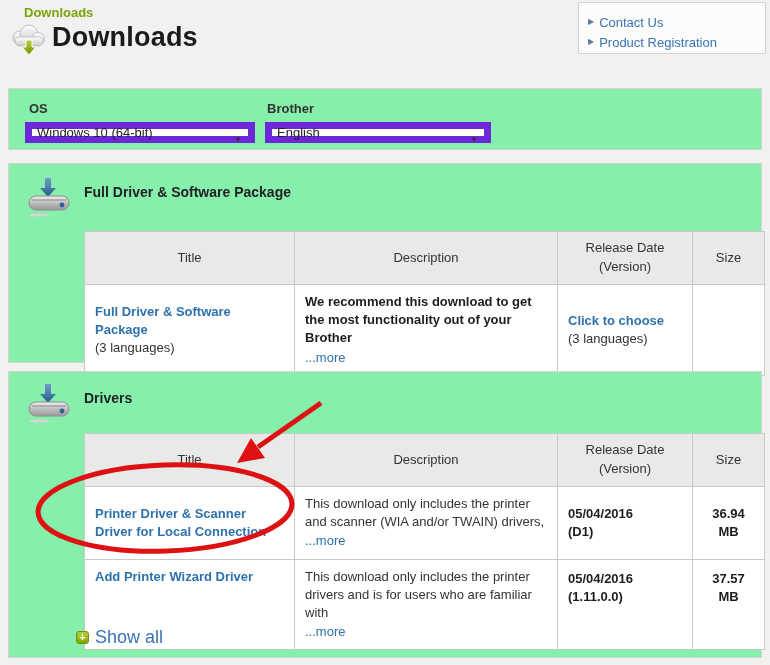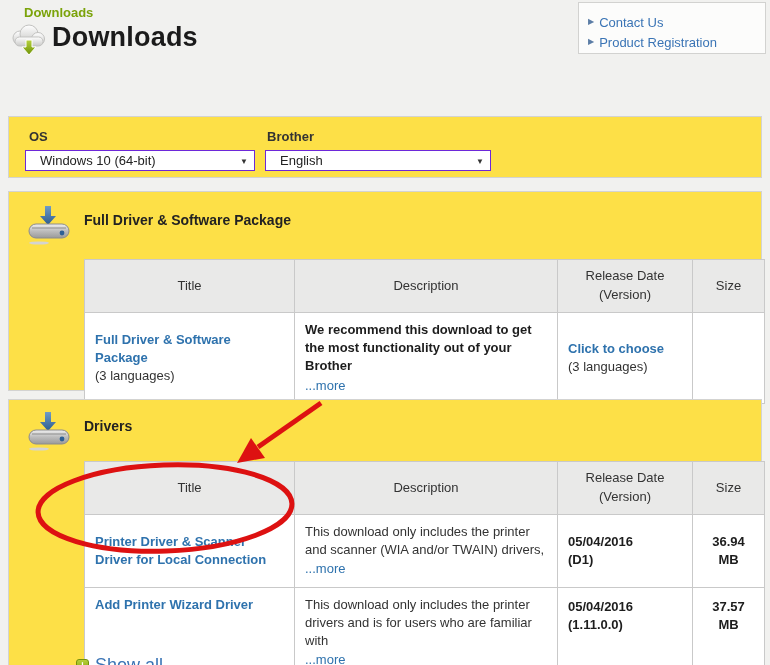--- a/index.html
+++ b/index.html
@@ -10,24 +10,24 @@
   .breadcrumb{position:absolute;left:24px;top:5px;font-size:13px;font-weight:bold;color:#7ba30a;}
   .page-title{position:absolute;left:52px;top:22px;font-size:27px;font-weight:bold;color:#1b1b1b;letter-spacing:0.2px;}
   .cloud-icon{position:absolute;left:8px;top:24px;}
 
   .quick-links{position:absolute;left:578px;top:2px;width:188px;height:52px;background:#fcfcfb;border:1px solid #d2d2d0;box-sizing:border-box;padding:9px 0 0 9px;}
   .quick-link{display:flex;align-items:center;gap:5px;height:20px;cursor:pointer;}
   .quick-link .bullet{font-size:8px;color:#5b7da6;line-height:1;}
   .quick-link .lbl{font-size:13px;color:#3a74b5;}
 
   
-  .panel{position:absolute;background:#fde047;border:1px solid #d3d3d1;box-sizing:border-box;margin-top:28px;}
+  .panel{position:absolute;background:#86efac;border:1px solid #d3d3d1;box-sizing:border-box;}
   .filters{left:8px;top:88px;width:754px;height:62px;}
   .filter-label{position:absolute;font-size:13px;font-weight:bold;color:#333;}
-  .select{position:absolute;height:21px;border:1px solid #6d28d9;background:#fff;box-sizing:border-box;font-size:13px;color:#222;display:flex;align-items:center;padding-left:14px;cursor:pointer;}
+  .select{position:absolute;height:21px;border:7px solid #6d28d9;background:#fff;box-sizing:border-box;font-size:13px;color:#222;display:flex;align-items:center;padding-left:5px;cursor:pointer;}
   .select .arrow{position:absolute;right:6px;top:6px;font-size:8px;color:#333;}
 
   
   .section-title{position:absolute;left:75px;font-size:14px;font-weight:bold;color:#222;}
   .drive-icon{position:absolute;left:17px;}
 
   table.dl{position:absolute;border-collapse:collapse;table-layout:fixed;width:680px;left:75px;font-size:13px;}
   table.dl th, table.dl td{border:1px solid #c9c9c9;vertical-align:middle;}
   table.dl th{background:#e9e9e8;font-weight:normal;color:#333;text-align:center;height:50px;white-space:pre-line;line-height:1.45;}
   table.dl td{background:#fff;padding:8px 10px;line-height:1.4;}

